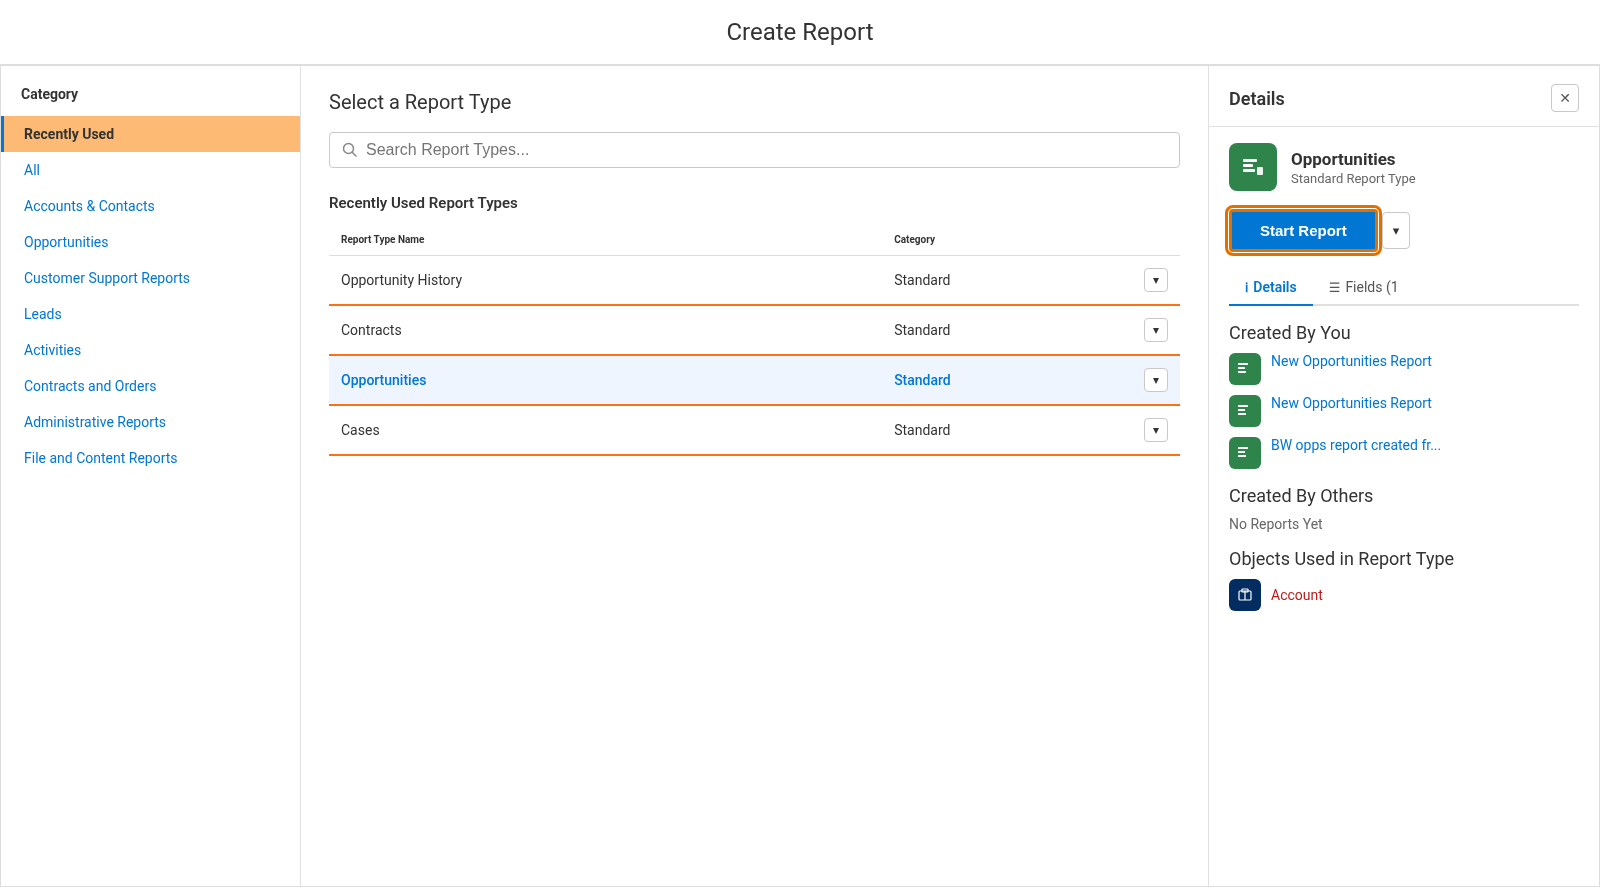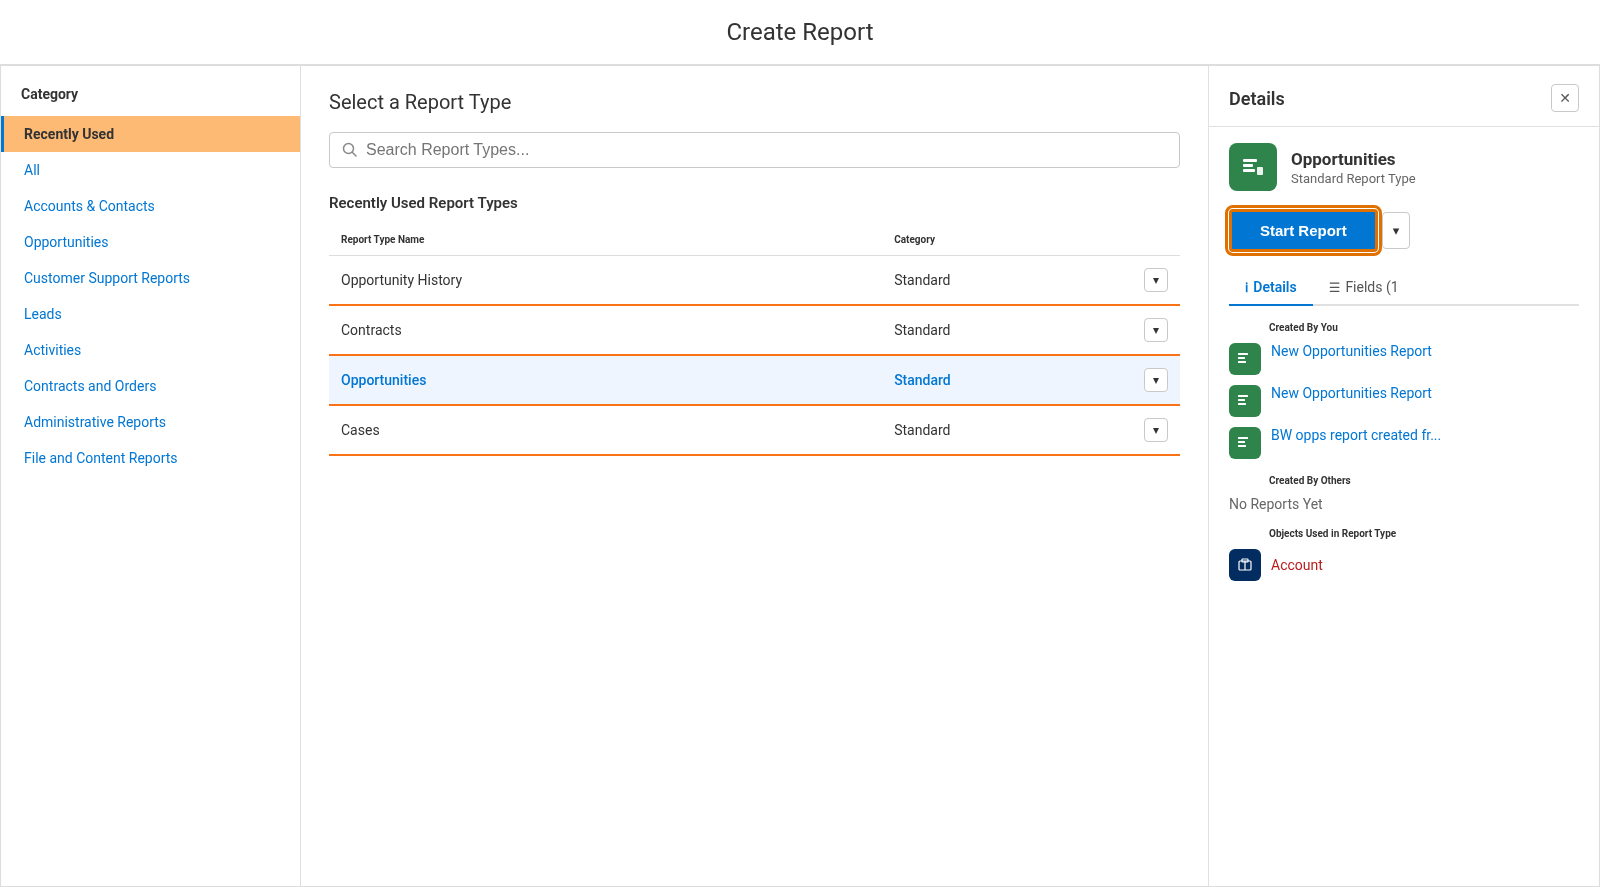--- a/index.html
+++ b/index.html
@@ -264,26 +264,25 @@
       gap: 5px;
     }
     .details-tab.active {
       color: #0176d3;
       border-bottom: 2px solid #0176d3;
       font-weight: 600;
     }
 
     
     .detail-section-title {
-      font-size: 10px;
-      font-weight: 700;
+      font-size: 18px;
+      font-weight: 400;
       color: #333;
       margin-bottom: 10px;
       margin-top: 16px;
-      margin-left: 40px;
     }
     .detail-link-row {
       display: flex;
       align-items: flex-start;
       gap: 10px;
       margin-bottom: 10px;
       cursor: pointer;
     }
     .detail-link-icon {
       width: 32px;

